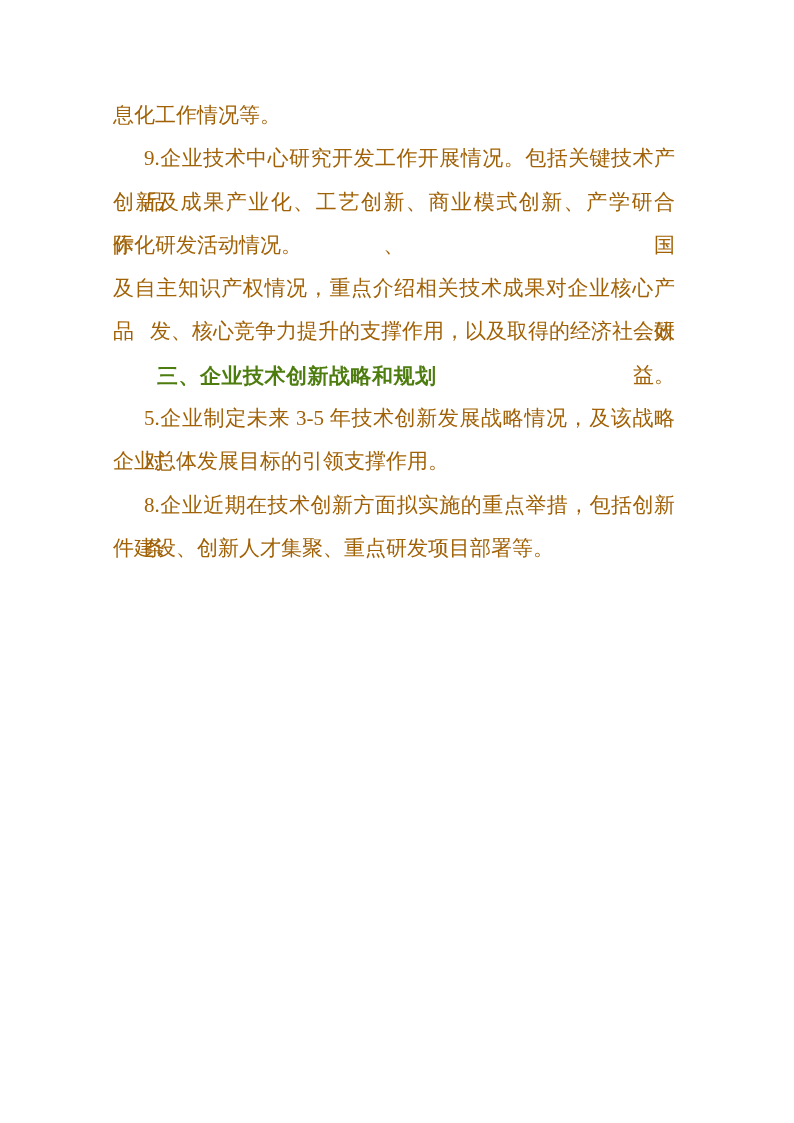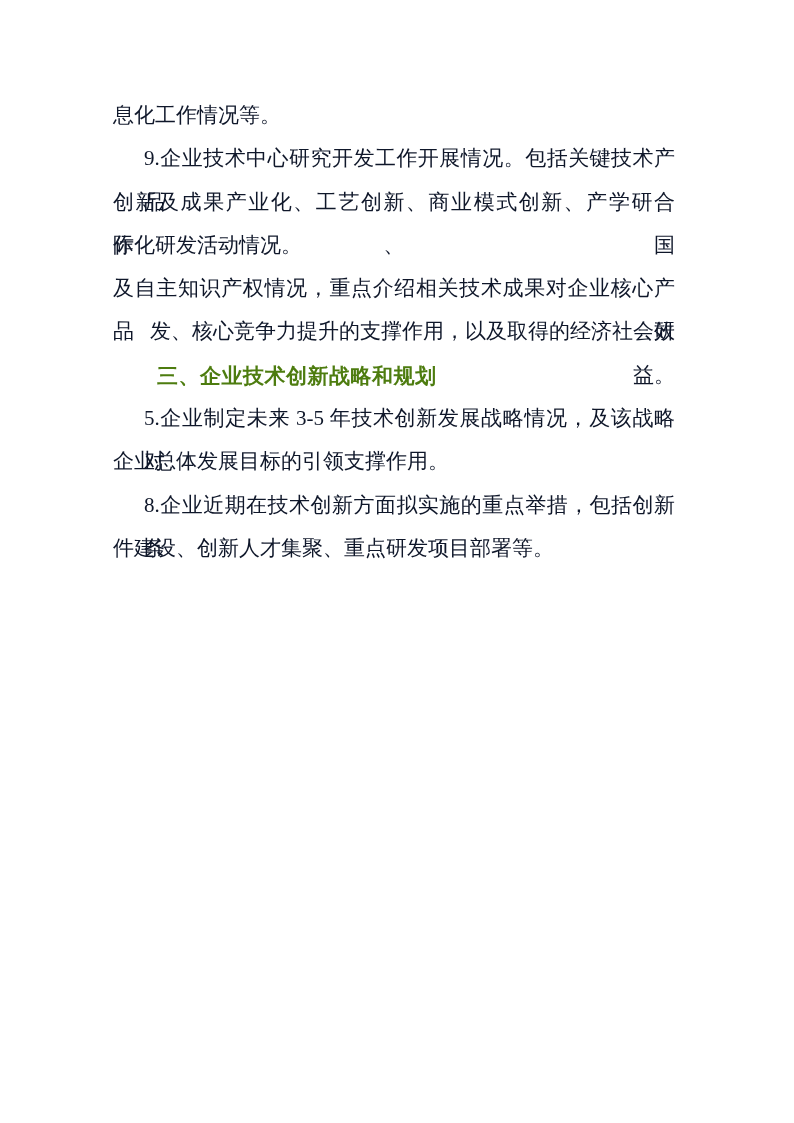--- a/index.html
+++ b/index.html
@@ -18,21 +18,21 @@
     position: absolute;
     left: 113px;
     top: 94px;
     width: 562px;
   }
   .line {
     height: 43.3px;
     line-height: 43.3px;
     font-family: "Liberation Serif", "DejaVu Serif", serif;
     font-size: 21px;
-    color: #0f172a;
+    color: #a16207;
     text-align: left;
     white-space: normal;
     overflow: visible;
   }
   .line.justify {
     text-align: justify;
     text-align-last: justify;
   }
   .line.heading {
     font-family: "Liberation Sans", "DejaVu Sans", sans-serif;

